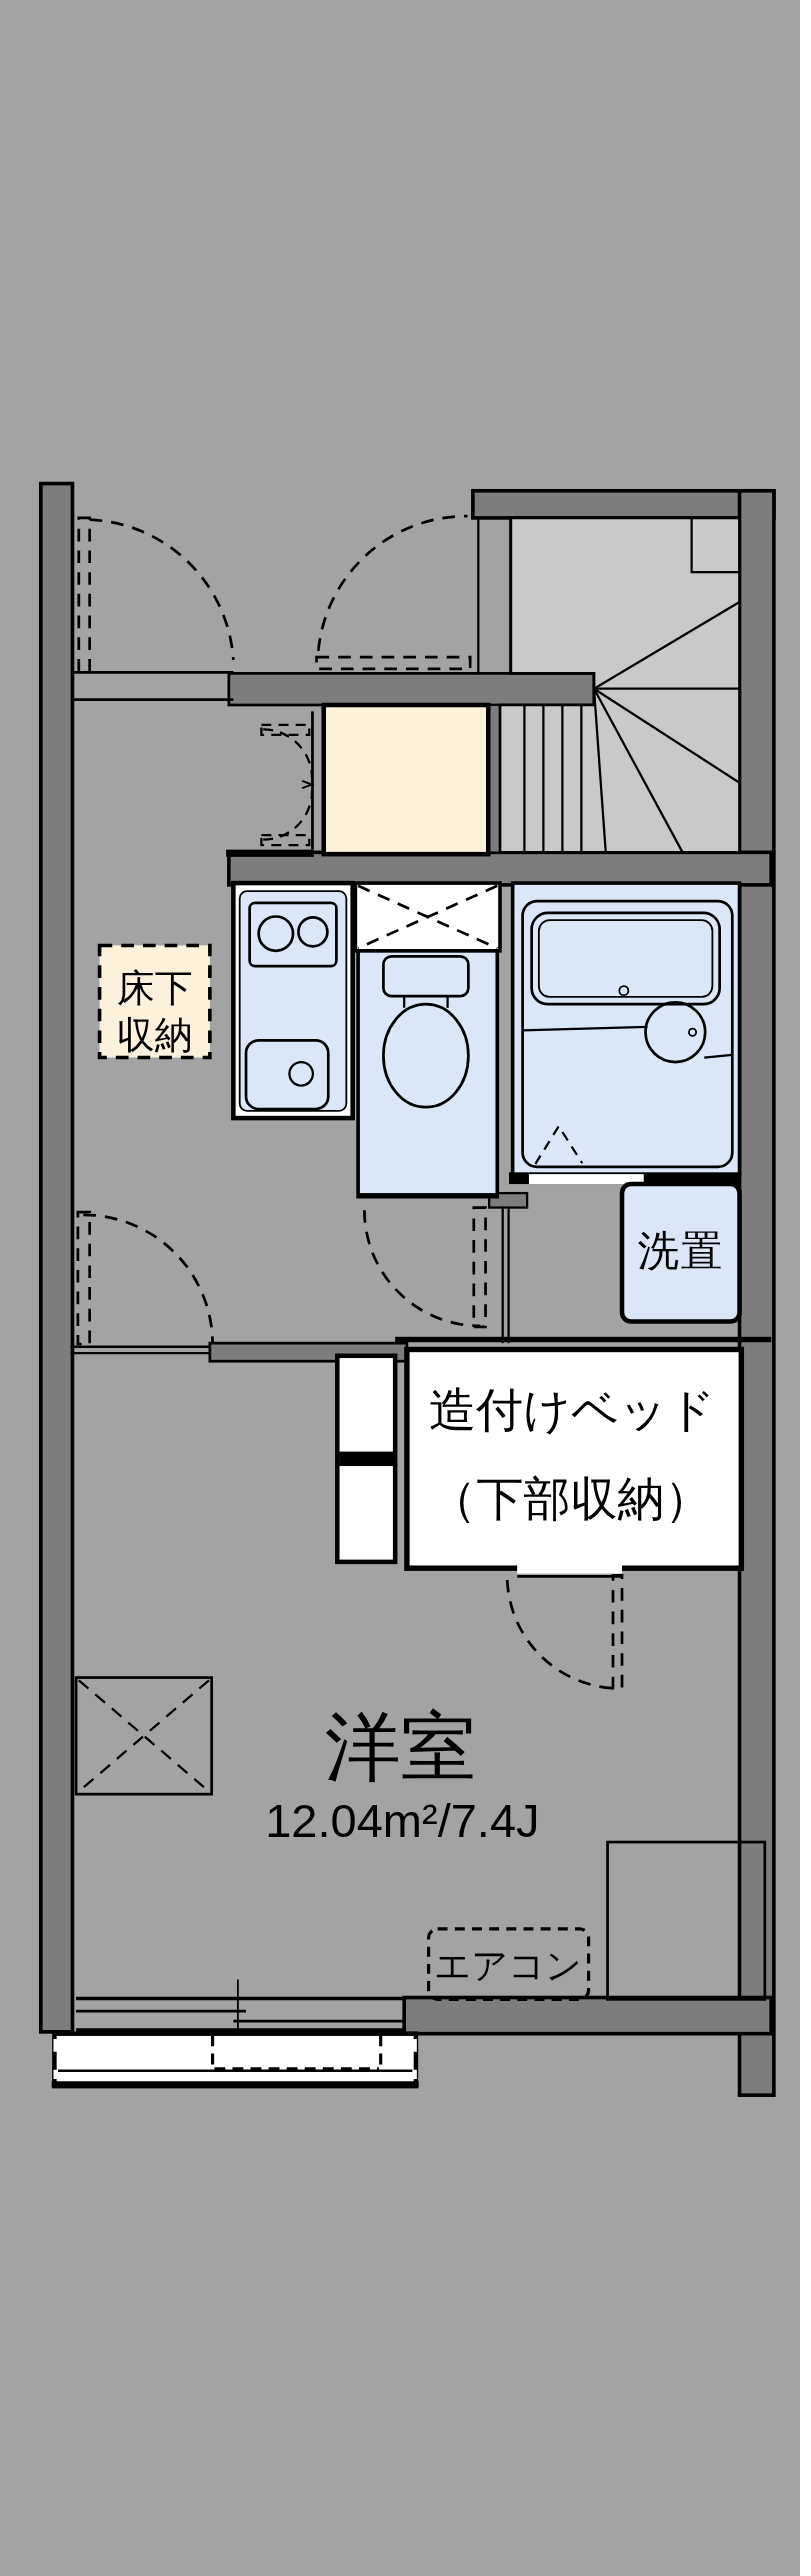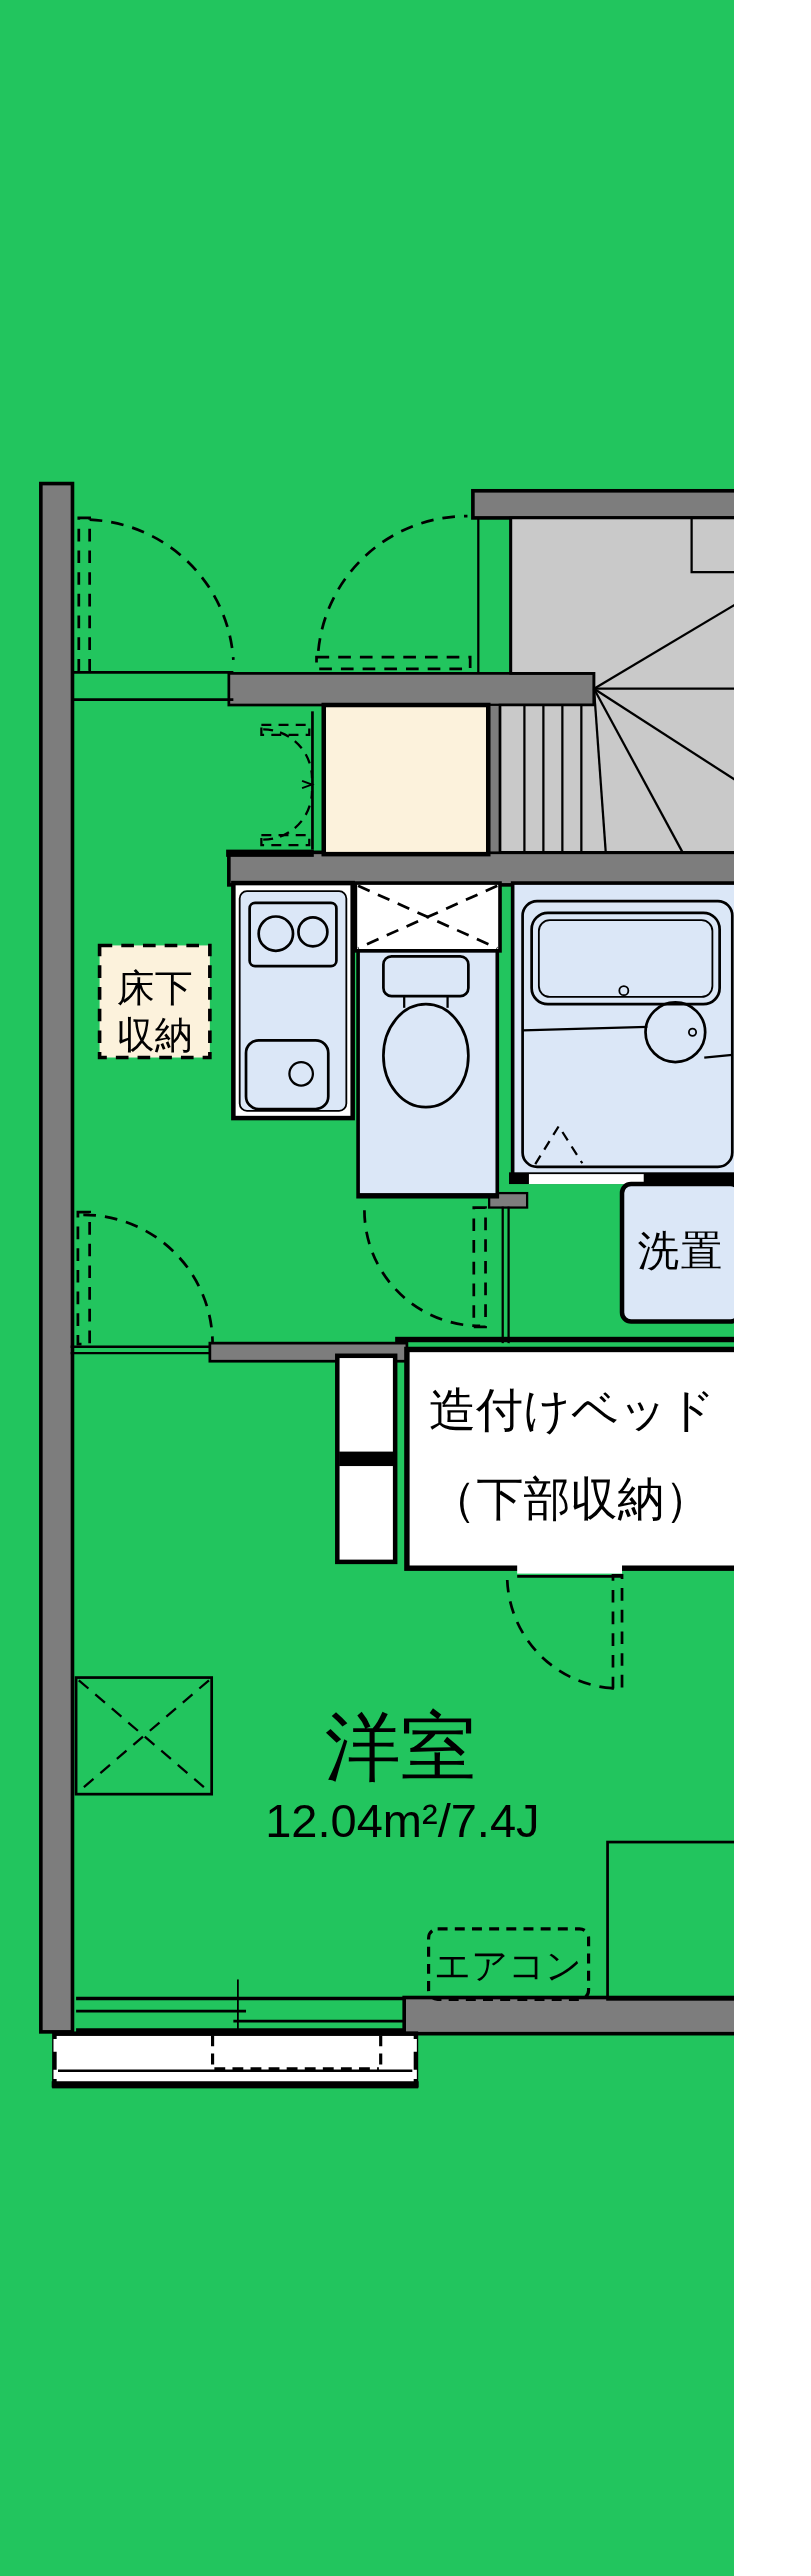--- a/index.html
+++ b/index.html
@@ -1,16 +1,16 @@
 <!DOCTYPE html>
 <html style="font-size:14.5px"><head>
 <meta charset="utf-8">
 <style>
   html,body{margin:0;padding:0;background:#ffffff;}
-  .page{position:relative;width:734px;height:2576px;background:#22c55e;overflow:hidden;}
+  .page{position:relative;width:800px;height:2576px;background:#a3a3a3;overflow:hidden;}
   svg{position:absolute;left:0;top:0;}
   .wall{fill:#7d7d7d;stroke:#000000;stroke-width:4;}
   .wall3{fill:#7d7d7d;stroke:#000000;stroke-width:3;}
   .stair{fill:#c9c9c9;stroke:#000000;stroke-width:3;}
   .blue{fill:#dbe7f7;}
   .cream{fill:#fcf2dc;}
   .white{fill:#ffffff;}
   .blk{fill:#000000;}
   .ln{fill:none;stroke:#000000;}
   .dash{stroke-dasharray:14 10;}

